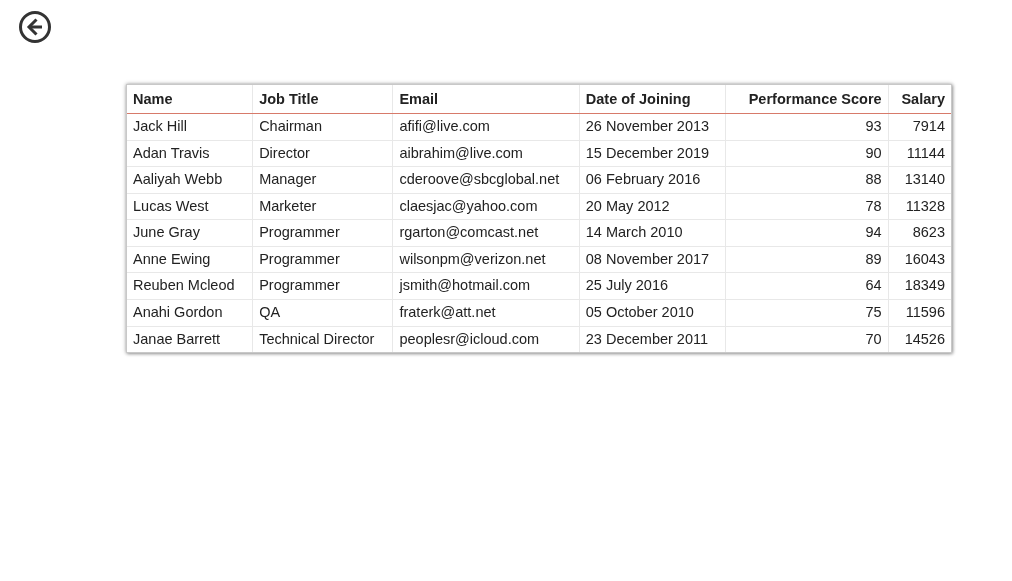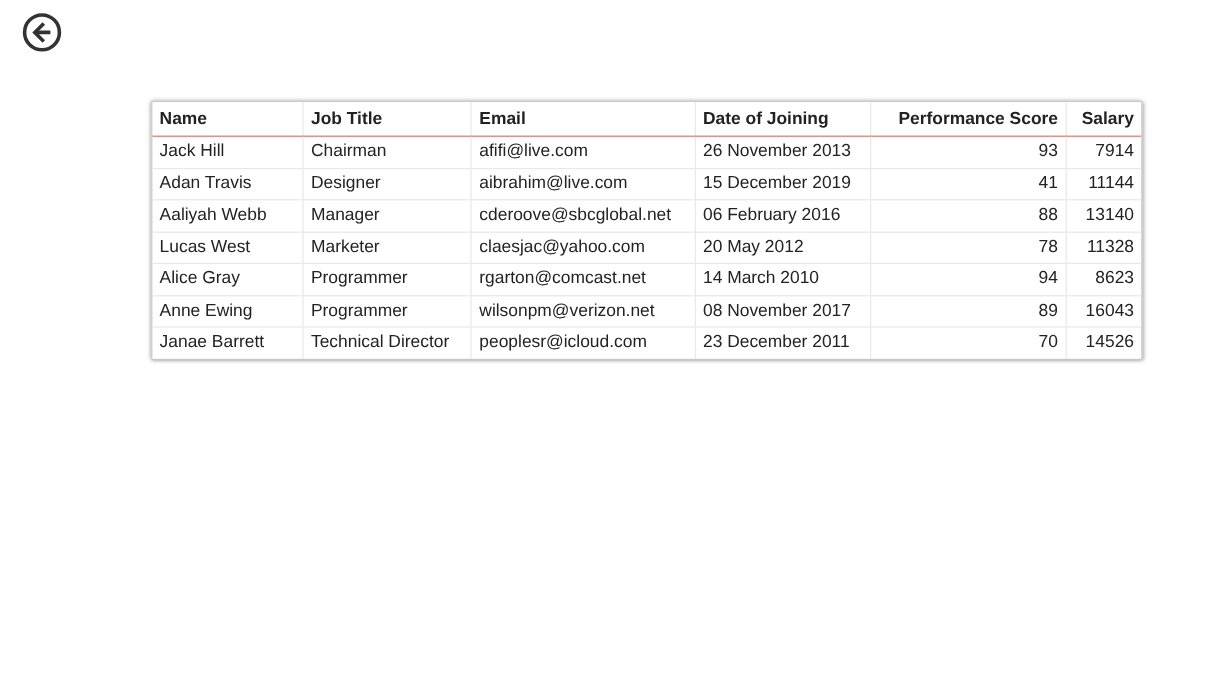--- a/index.html
+++ b/index.html
@@ -121,59 +121,75 @@
         <tr>
           <td>Jack Hill</td>
           <td>Chairman</td>
           <td>afifi@live.com</td>
           <td>26 November 2013</td>
           <td class="num">93</td>
           <td class="num">7914</td>
         </tr>
         <tr>
           <td>Adan Travis</td>
-          <td>Designer</td>
+          <td>Director</td>
           <td>aibrahim@live.com</td>
           <td>15 December 2019</td>
-          <td class="num">41</td>
+          <td class="num">90</td>
           <td class="num">11144</td>
         </tr>
         <tr>
           <td>Aaliyah Webb</td>
           <td>Manager</td>
           <td>cderoove@sbcglobal.net</td>
           <td>06 February 2016</td>
           <td class="num">88</td>
           <td class="num">13140</td>
         </tr>
         <tr>
           <td>Lucas West</td>
           <td>Marketer</td>
           <td>claesjac@yahoo.com</td>
           <td>20 May 2012</td>
           <td class="num">78</td>
           <td class="num">11328</td>
         </tr>
         <tr>
-          <td>Alice Gray</td>
+          <td>June Gray</td>
           <td>Programmer</td>
           <td>rgarton@comcast.net</td>
           <td>14 March 2010</td>
           <td class="num">94</td>
           <td class="num">8623</td>
         </tr>
         <tr>
           <td>Anne Ewing</td>
           <td>Programmer</td>
           <td>wilsonpm@verizon.net</td>
           <td>08 November 2017</td>
           <td class="num">89</td>
           <td class="num">16043</td>
         </tr>
         <tr>
+          <td>Reuben Mcleod</td>
+          <td>Programmer</td>
+          <td>jsmith@hotmail.com</td>
+          <td>25 July 2016</td>
+          <td class="num">64</td>
+          <td class="num">18349</td>
+        </tr>
+        <tr>
+          <td>Anahi Gordon</td>
+          <td>QA</td>
+          <td>fraterk@att.net</td>
+          <td>05 October 2010</td>
+          <td class="num">75</td>
+          <td class="num">11596</td>
+        </tr>
+        <tr>
           <td>Janae Barrett</td>
           <td>Technical Director</td>
           <td>peoplesr@icloud.com</td>
           <td>23 December 2011</td>
           <td class="num">70</td>
           <td class="num">14526</td>
         </tr>
       </tbody>
   </table>
 </div>

